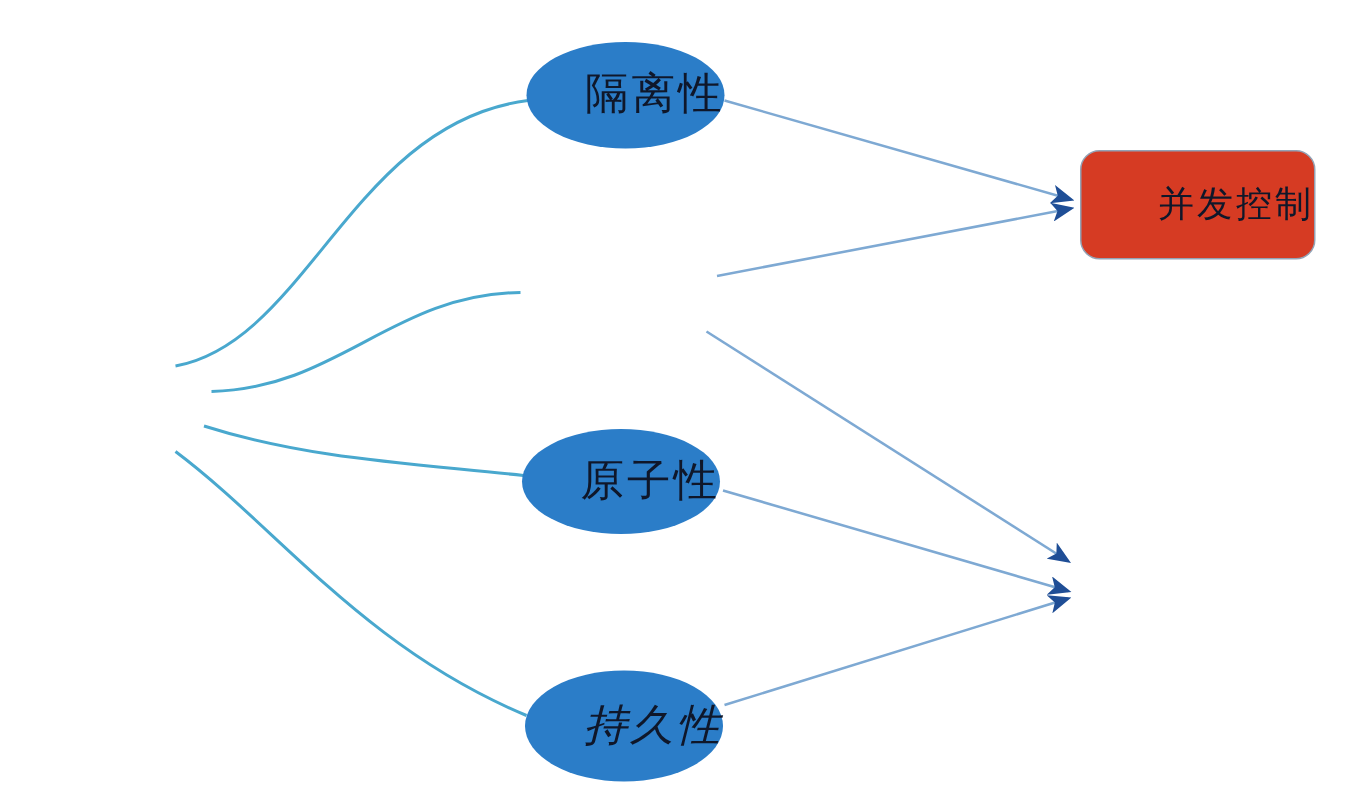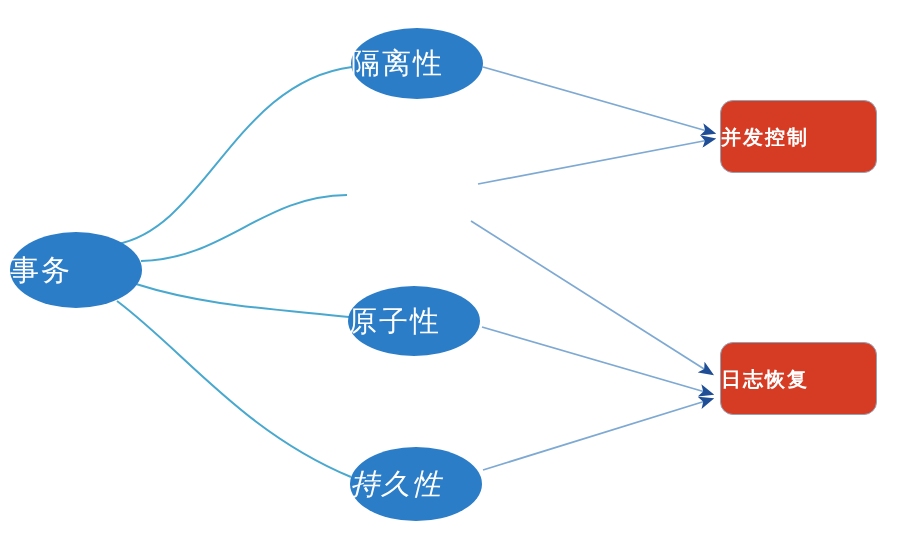--- a/index.html
+++ b/index.html
@@ -29,38 +29,38 @@
   }
   .edge-arrow {
     fill: none;
     stroke: #7ea9d3;
     stroke-width: 1.7;
   }
   .node {
     position: absolute;
     display: flex;
     align-items: center;
-    justify-content: flex-start;
-    color: #ffffff;
+    justify-content: flex-end;
+    color: #0f172a;
     text-align: center;
     letter-spacing: 2px;
     line-height: 1;
   }
   .node-ellipse {
     background: #2b7dc8;
     border-radius: 50%;
     font-size: 29px;
     font-weight: 500;
   }
   .node-rect {
     background: #d63b23;
     border: 1.5px solid #93a2b5;
     border-radius: 13px;
-    font-size: 20px;
-    font-weight: 700;
+    font-size: 24px;
+    font-weight: 400;
     box-sizing: border-box;
   }
 </style>
 </head>
 <body>
 
 <div class="canvas">
 
   <svg class="edges" viewBox="0 0 902 534" xmlns="http://www.w3.org/2000/svg">
     <defs>
@@ -74,38 +74,32 @@
     <path class="edge-curve" d="M 136 284 C 205 306, 275 309, 349 317"></path>
     <path class="edge-curve" d="M 117 301 C 185 352, 243 432, 351 477"></path>
 
     <path class="edge-arrow" marker-end="url(#arrowhead)" d="M 483 67 L 714 133"></path>
     <path class="edge-arrow" marker-end="url(#arrowhead)" d="M 478 184 L 714 139"></path>
     <path class="edge-arrow" marker-end="url(#arrowhead)" d="M 471 221 L 712 374"></path>
     <path class="edge-arrow" marker-end="url(#arrowhead)" d="M 482 327 L 712 394"></path>
     <path class="edge-arrow" marker-end="url(#arrowhead)" d="M 483 470 L 712 399"></path>
   </svg>
 
-  <div class="node node-ellipse" style="left:10px; top:232px; width:132px; height:76px;">
-    <span>事务</span>
-  </div>
 
   <div class="node node-ellipse" style="left:351px; top:28px; width:132px; height:71px;">
     <span>隔离性</span>
   </div>
 
 
   <div class="node node-ellipse" style="left:348px; top:286px; width:132px; height:70px;font-family:Liberation Serif, serif;">
     <span>原子性</span>
   </div>
 
   <div class="node node-ellipse" style="left:350px; top:447px; width:132px; height:74px;font-style:italic;">
     <span>持久性</span>
   </div>
 
   <div class="node node-rect" style="left:720px; top:100px; width:157px; height:73px;">
     <span>并发控制</span>
   </div>
 
-  <div class="node node-rect" style="left:720px; top:342px; width:157px; height:73px;">
-    <span>日志恢复</span>
-  </div>
 
 </div>
 
 </body></html>

